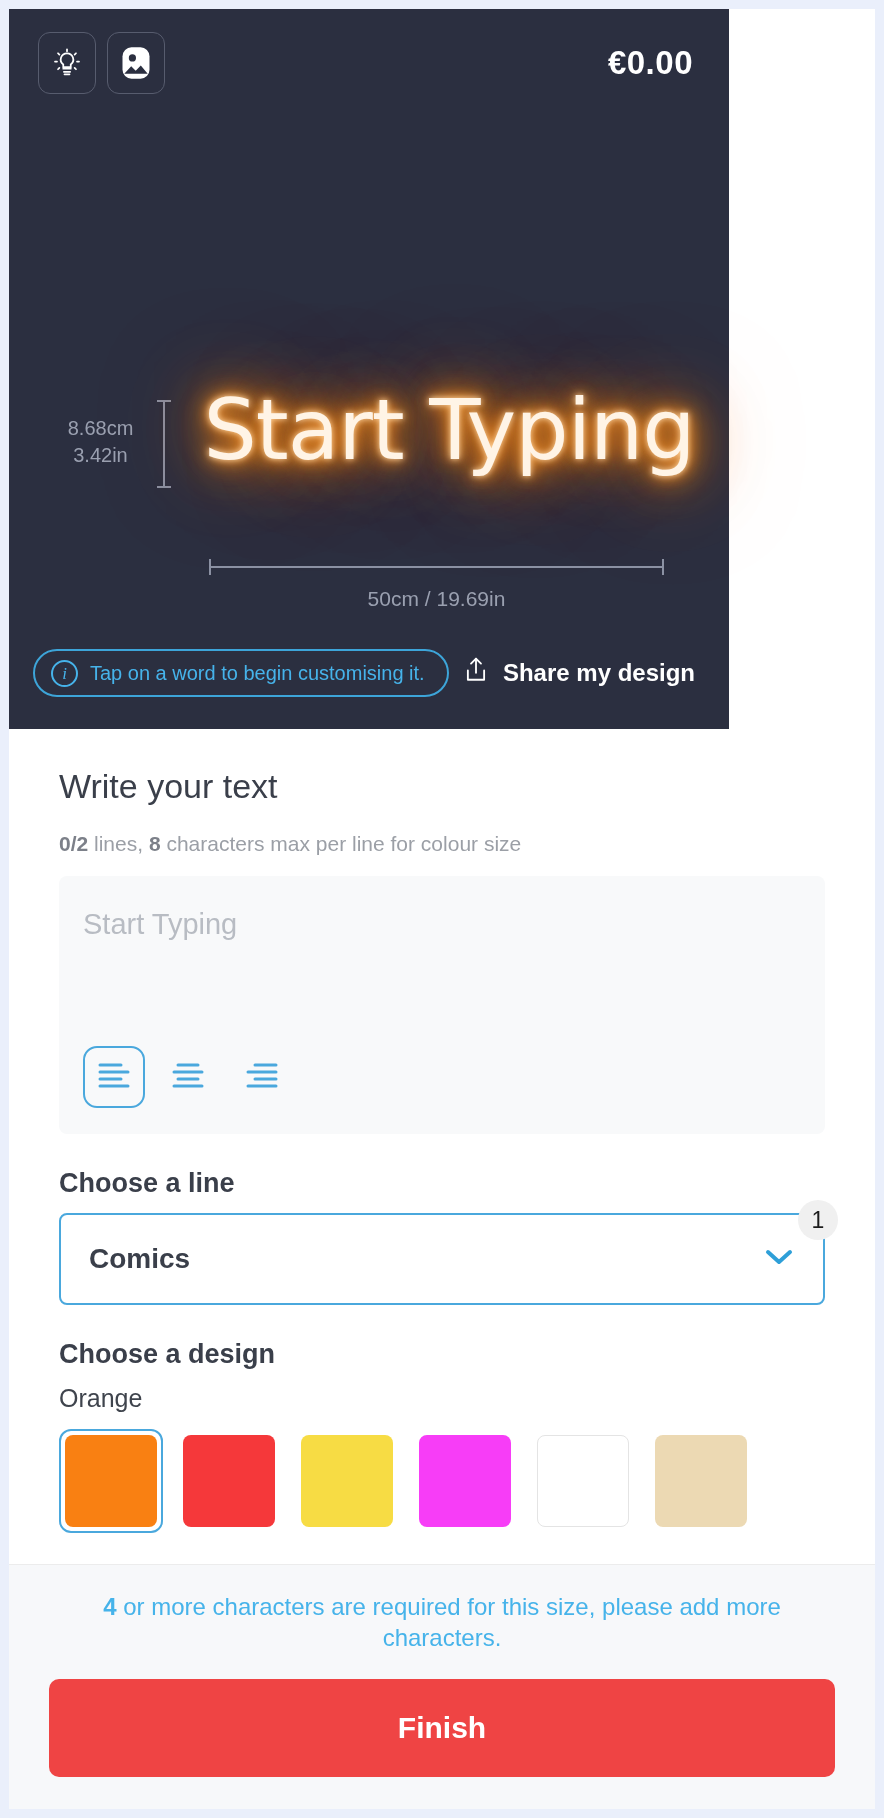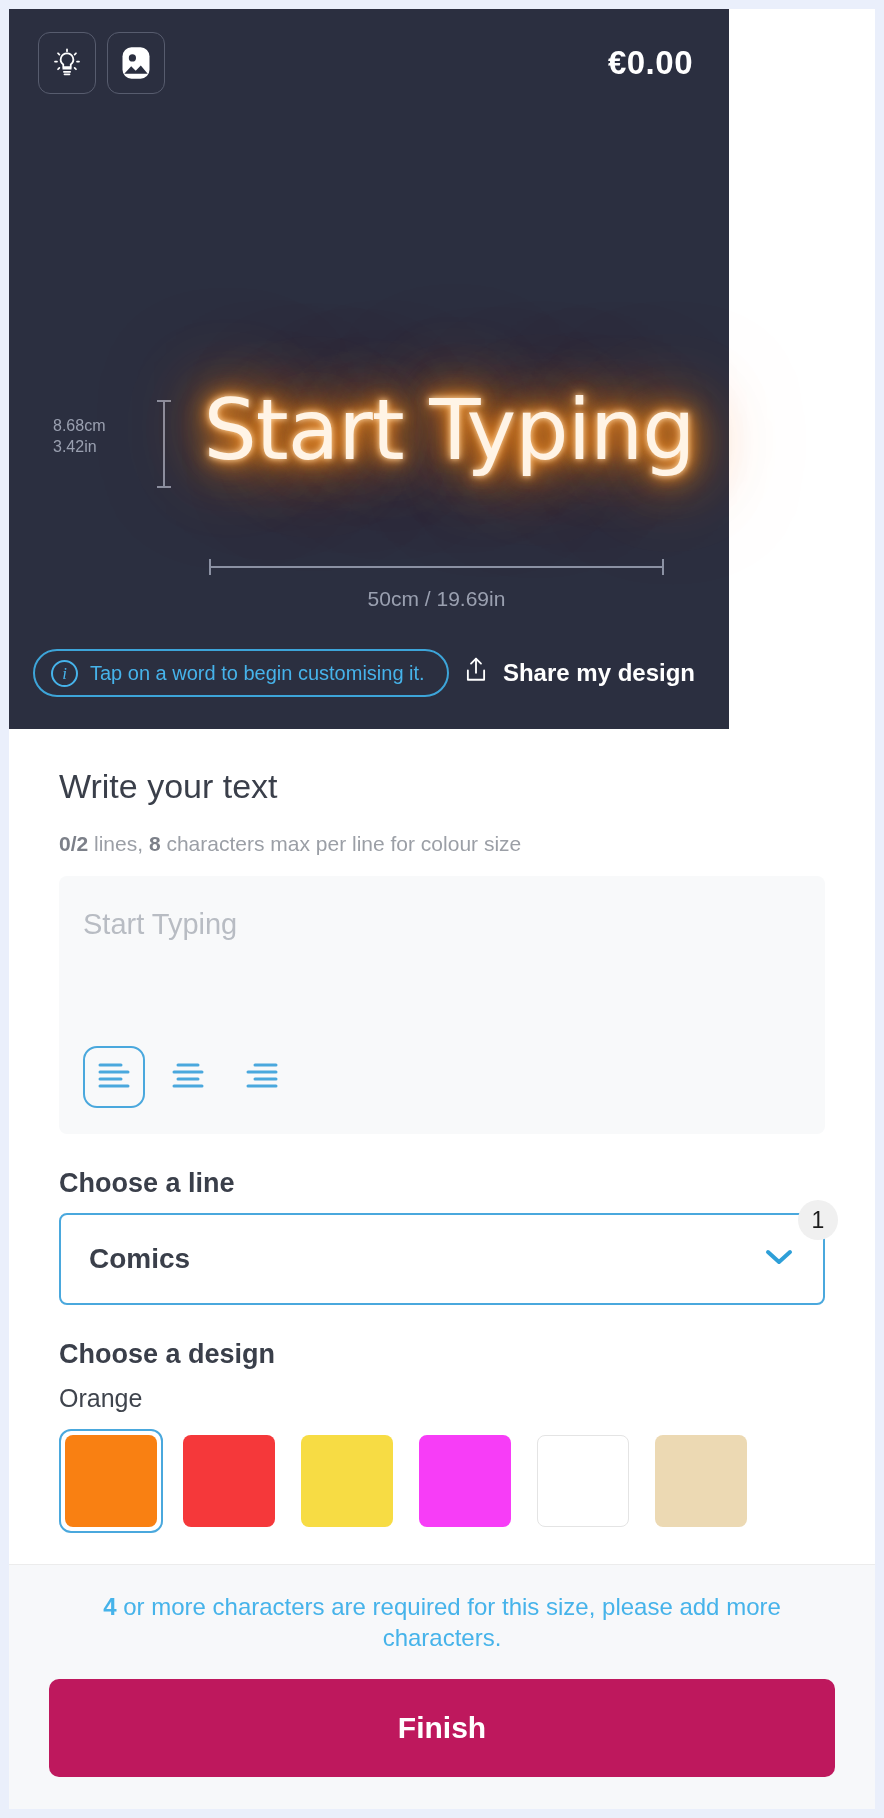--- a/index.html
+++ b/index.html
@@ -47,23 +47,23 @@
   }
 
   
   .stage {
     position: absolute;
     left: 0; top: 86px; width: 866px; height: 450px;
   }
   .height-label {
     position: absolute;
     left: 44px; top: 320px;
-    text-align: left;
+    text-align: center;
     color: #9aa0b0;
-    font-size: 16px;
+    font-size: 20px;
     line-height: 1.33;
     width: 95px;
   }
   .vbar {
     position: absolute;
     left: 148px; top: 305px;
     width: 13px; height: 88px;
   }
   .vbar .stem { position: absolute; left: 6px; top: 0; width: 2px; height: 88px; background: #8b91a3; }
   .vbar .cap  { position: absolute; left: 0; width: 14px; height: 2px; background: #8b91a3; }
@@ -223,21 +223,21 @@
     border-top: 1px solid #ececec;
     padding: 26px 40px 32px;
   }
   .warn {
     text-align: center; font-size: 24px; color: #46b3ea;
     line-height: 1.3; margin-bottom: 26px;
   }
   .warn b { font-weight: bold; }
   .finish {
     width: 100%; height: 98px;
-    background: #be185d;
+    background: #ef4444;
     border: none; border-radius: 10px;
     color: #ffffff; font-size: 30px; font-weight: bold;
     font-family: "Liberation Sans", sans-serif;
     display: flex; align-items: center; justify-content: center;
   }
 </style>
 </head>
 <body>
 
 <div class="app">

